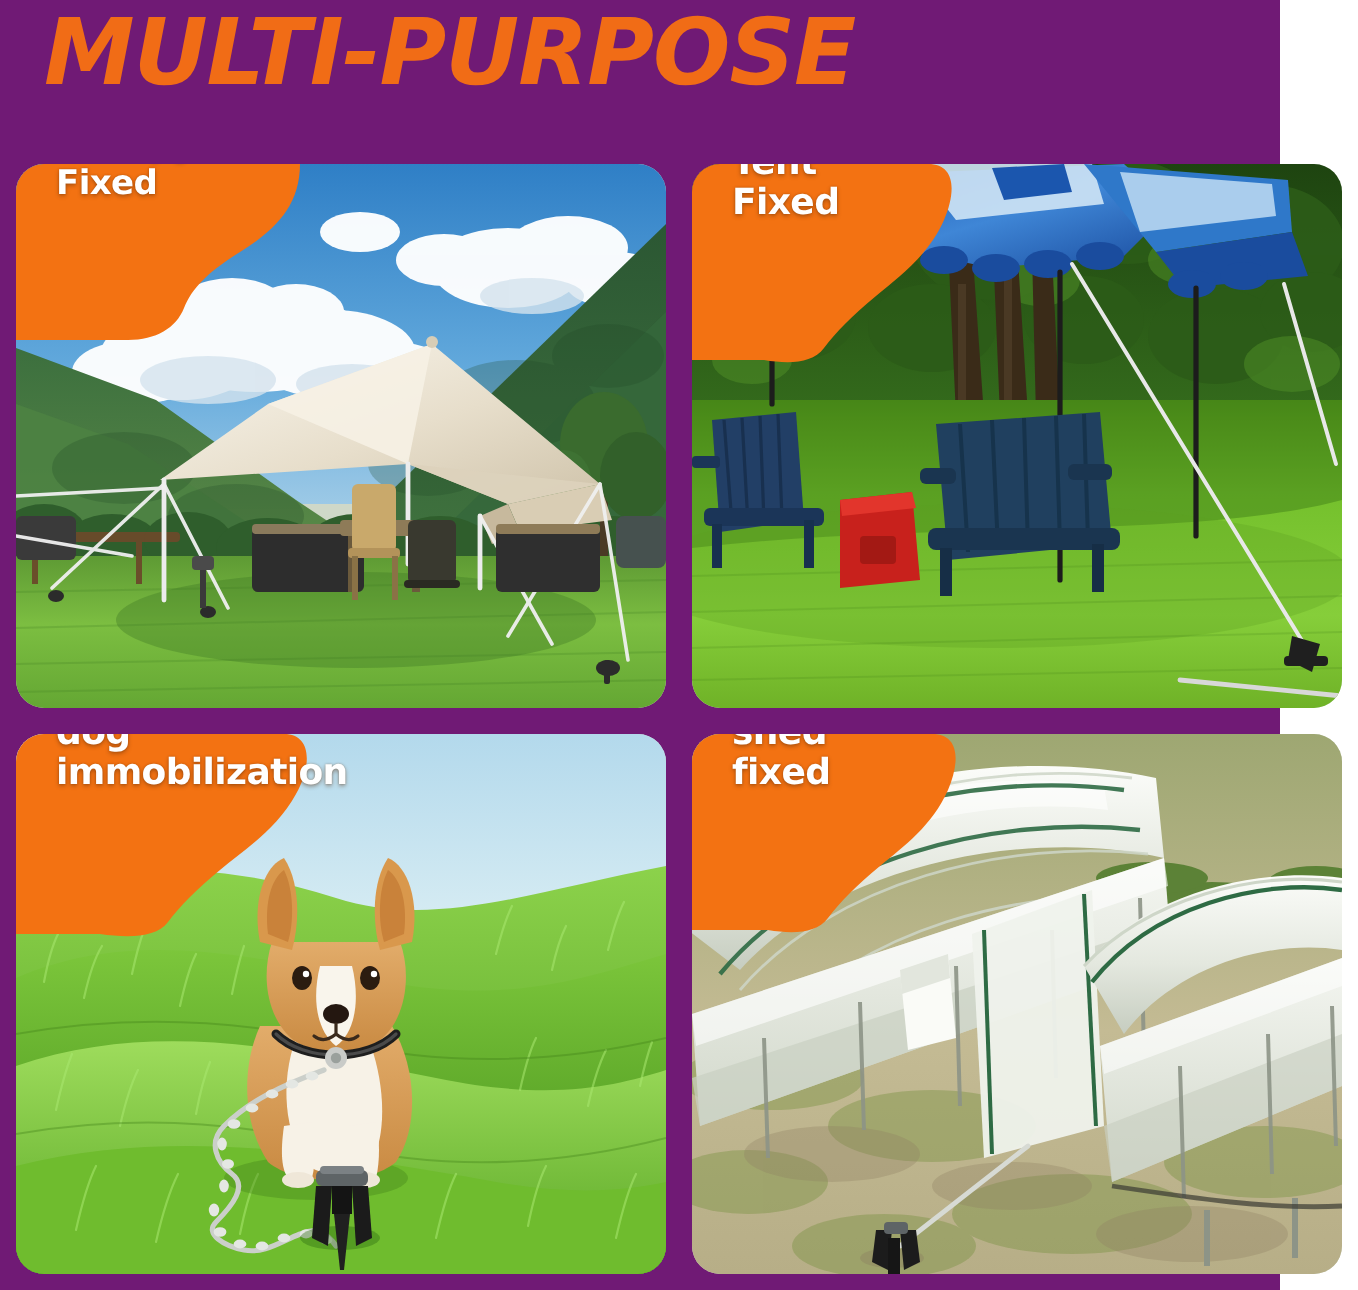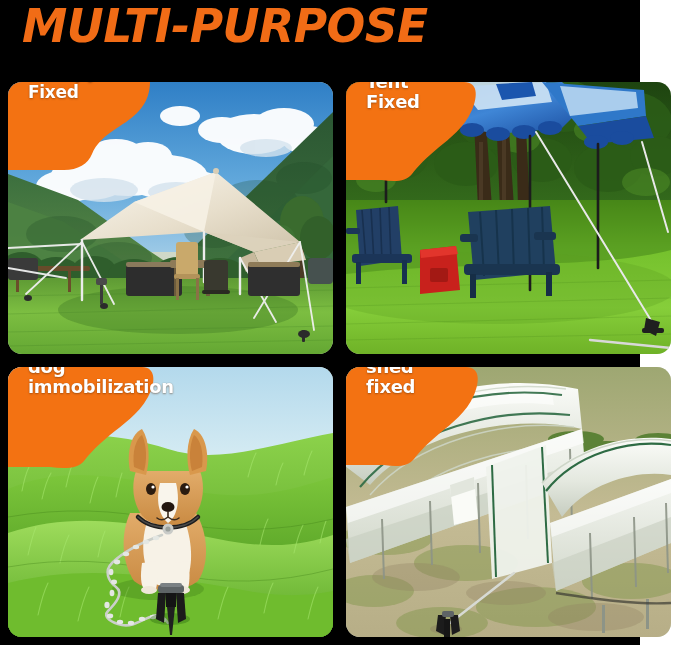--- a/index.html
+++ b/index.html
@@ -9,21 +9,21 @@
     height: 645px;
     background: #ffffff;
     font-family: "Liberation Sans", sans-serif;
     overflow: hidden;
   }
 
   .page {
     position: relative;
     width: 640px;
     height: 645px;
-    background: #000000;
+    background: #701a75;
   }
 
   
   .headline {
     position: absolute;
     left: 22px;
     top: -2px;
     font-family: "DejaVu Sans", "Liberation Sans", sans-serif;
     font-size: 46px;
     line-height: 56px;

